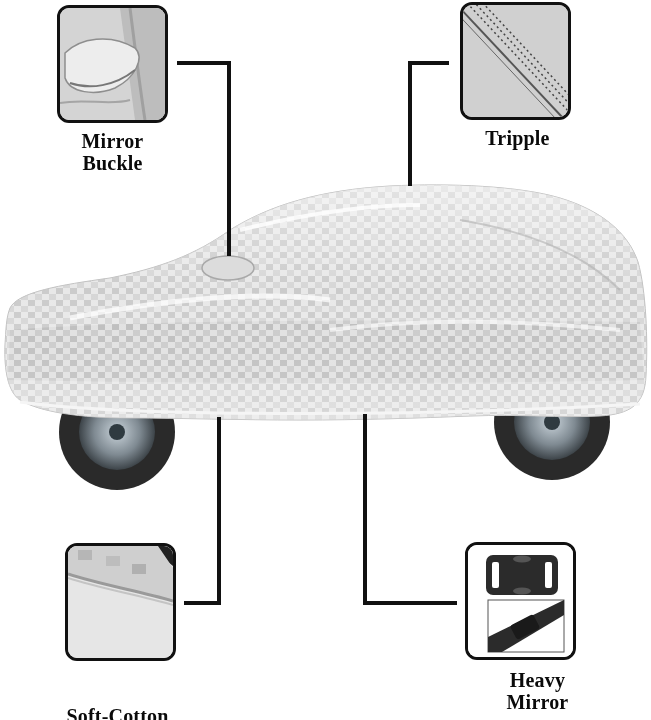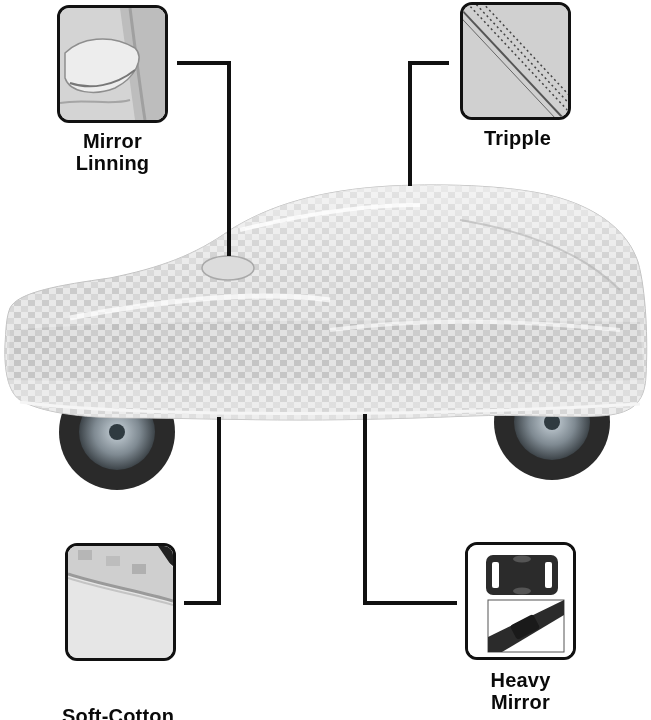--- a/index.html
+++ b/index.html
@@ -2,21 +2,21 @@
 <html><head>
 <meta charset="utf-8">
 <style>
   html, body { margin:0; padding:0; background:#ffffff; }
   body { width:651px; height:720px; position:relative; overflow:hidden;
          font-family:"Liberation Sans", "DejaVu Sans", sans-serif; }
   .stage { position:absolute; left:0; top:0; width:651px; height:720px; }
   .feature-box { position:absolute; width:111px; height:118px; border:3px solid #111;
                  border-radius:12px; overflow:hidden; box-sizing:border-box; background:#ddd; }
   .feature-label { position:absolute; text-align:center; font-weight:bold; color:#0a0a0a;
-                   font-size:20px; line-height:22px; letter-spacing:0.2px; white-space:nowrap; }
+                   font-size:20px; line-height:22px; letter-spacing:0.2px; white-space:nowrap;font-family:Liberation Serif, serif; }
   .feature-label span { display:block; }
   .connector { position:absolute; background:#111; }
   svg { display:block; }
 </style>
 </head>
 <body>
 
 <div class="stage">
 
   <svg style="position:absolute;left:0;top:0" width="651" height="720" viewBox="0 0 651 720">
@@ -92,21 +92,21 @@
       <rect width="105" height="112" fill="#d4d4d4"></rect>
       <path d="M60,0 L75,112 L105,112 L105,0 Z" fill="#bdbdbd"></path>
       <path d="M70,0 C75,40 80,80 85,112" stroke="#a0a0a0" stroke-width="3" fill="none"></path>
       <path d="M5,45 C20,30 50,25 75,40 C85,50 75,70 55,80 C35,88 10,85 5,70 Z" fill="#ededed" stroke="#8e8e8e" stroke-width="1.5"></path>
       <path d="M10,75 C30,82 55,78 75,62" stroke="#777" stroke-width="2" fill="none"></path>
       <path d="M0,95 C25,90 50,98 70,92" stroke="#a5a5a5" stroke-width="2" fill="none"></path>
     </svg>
   </div>
   <div class="feature-label" style="left:57px;top:130px;width:111px;">
     <span>Mirror</span>
-    <span>Linning</span>
+    <span>Buckle</span>
   </div>
 
   <div class="feature-box" style="left:460px;top:2px;">
     <svg width="105" height="112" viewBox="0 0 105 112">
       <rect width="105" height="112" fill="#d0d0d0"></rect>
       <path d="M0,0 L105,112" stroke="#555" stroke-width="2" fill="none" transform="translate(-6,0)"></path>
       <path d="M0,0 L105,112" stroke="#444" stroke-width="1.5" stroke-dasharray="2,3" fill="none" transform="translate(4,-2)"></path>
       <path d="M0,0 L105,112" stroke="#444" stroke-width="1.5" stroke-dasharray="2,3" fill="none" transform="translate(10,-4)"></path>
       <path d="M0,0 L105,112" stroke="#444" stroke-width="1.5" stroke-dasharray="2,3" fill="none" transform="translate(16,-6)"></path>
       <path d="M0,0 L105,112" stroke="#666" stroke-width="1" fill="none" transform="translate(-12,2)"></path>
@@ -144,18 +144,18 @@
         <ellipse cx="54" cy="46" rx="9" ry="3.5" fill="#555"></ellipse>
       </g>
 
       <g>
         <rect x="20" y="55" width="76" height="52" fill="#ffffff" stroke="#555" stroke-width="1"></rect>
         <path d="M20,107 L20,92 L96,55 L96,70 L34,107 Z" fill="#2b2b2b"></path>
         <rect x="44" y="74" width="26" height="16" rx="3" fill="#1a1a1a" transform="rotate(-27 57 82)"></rect>
       </g>
     </svg>
   </div>
-  <div class="feature-label" style="left:465px;top:669px;width:111px;">
+  <div class="feature-label" style="left:482px;top:669px;width:111px;">
     <span>Heavy</span>
     <span>Mirror</span>
   </div>
 
 </div>
 
 </body></html>

